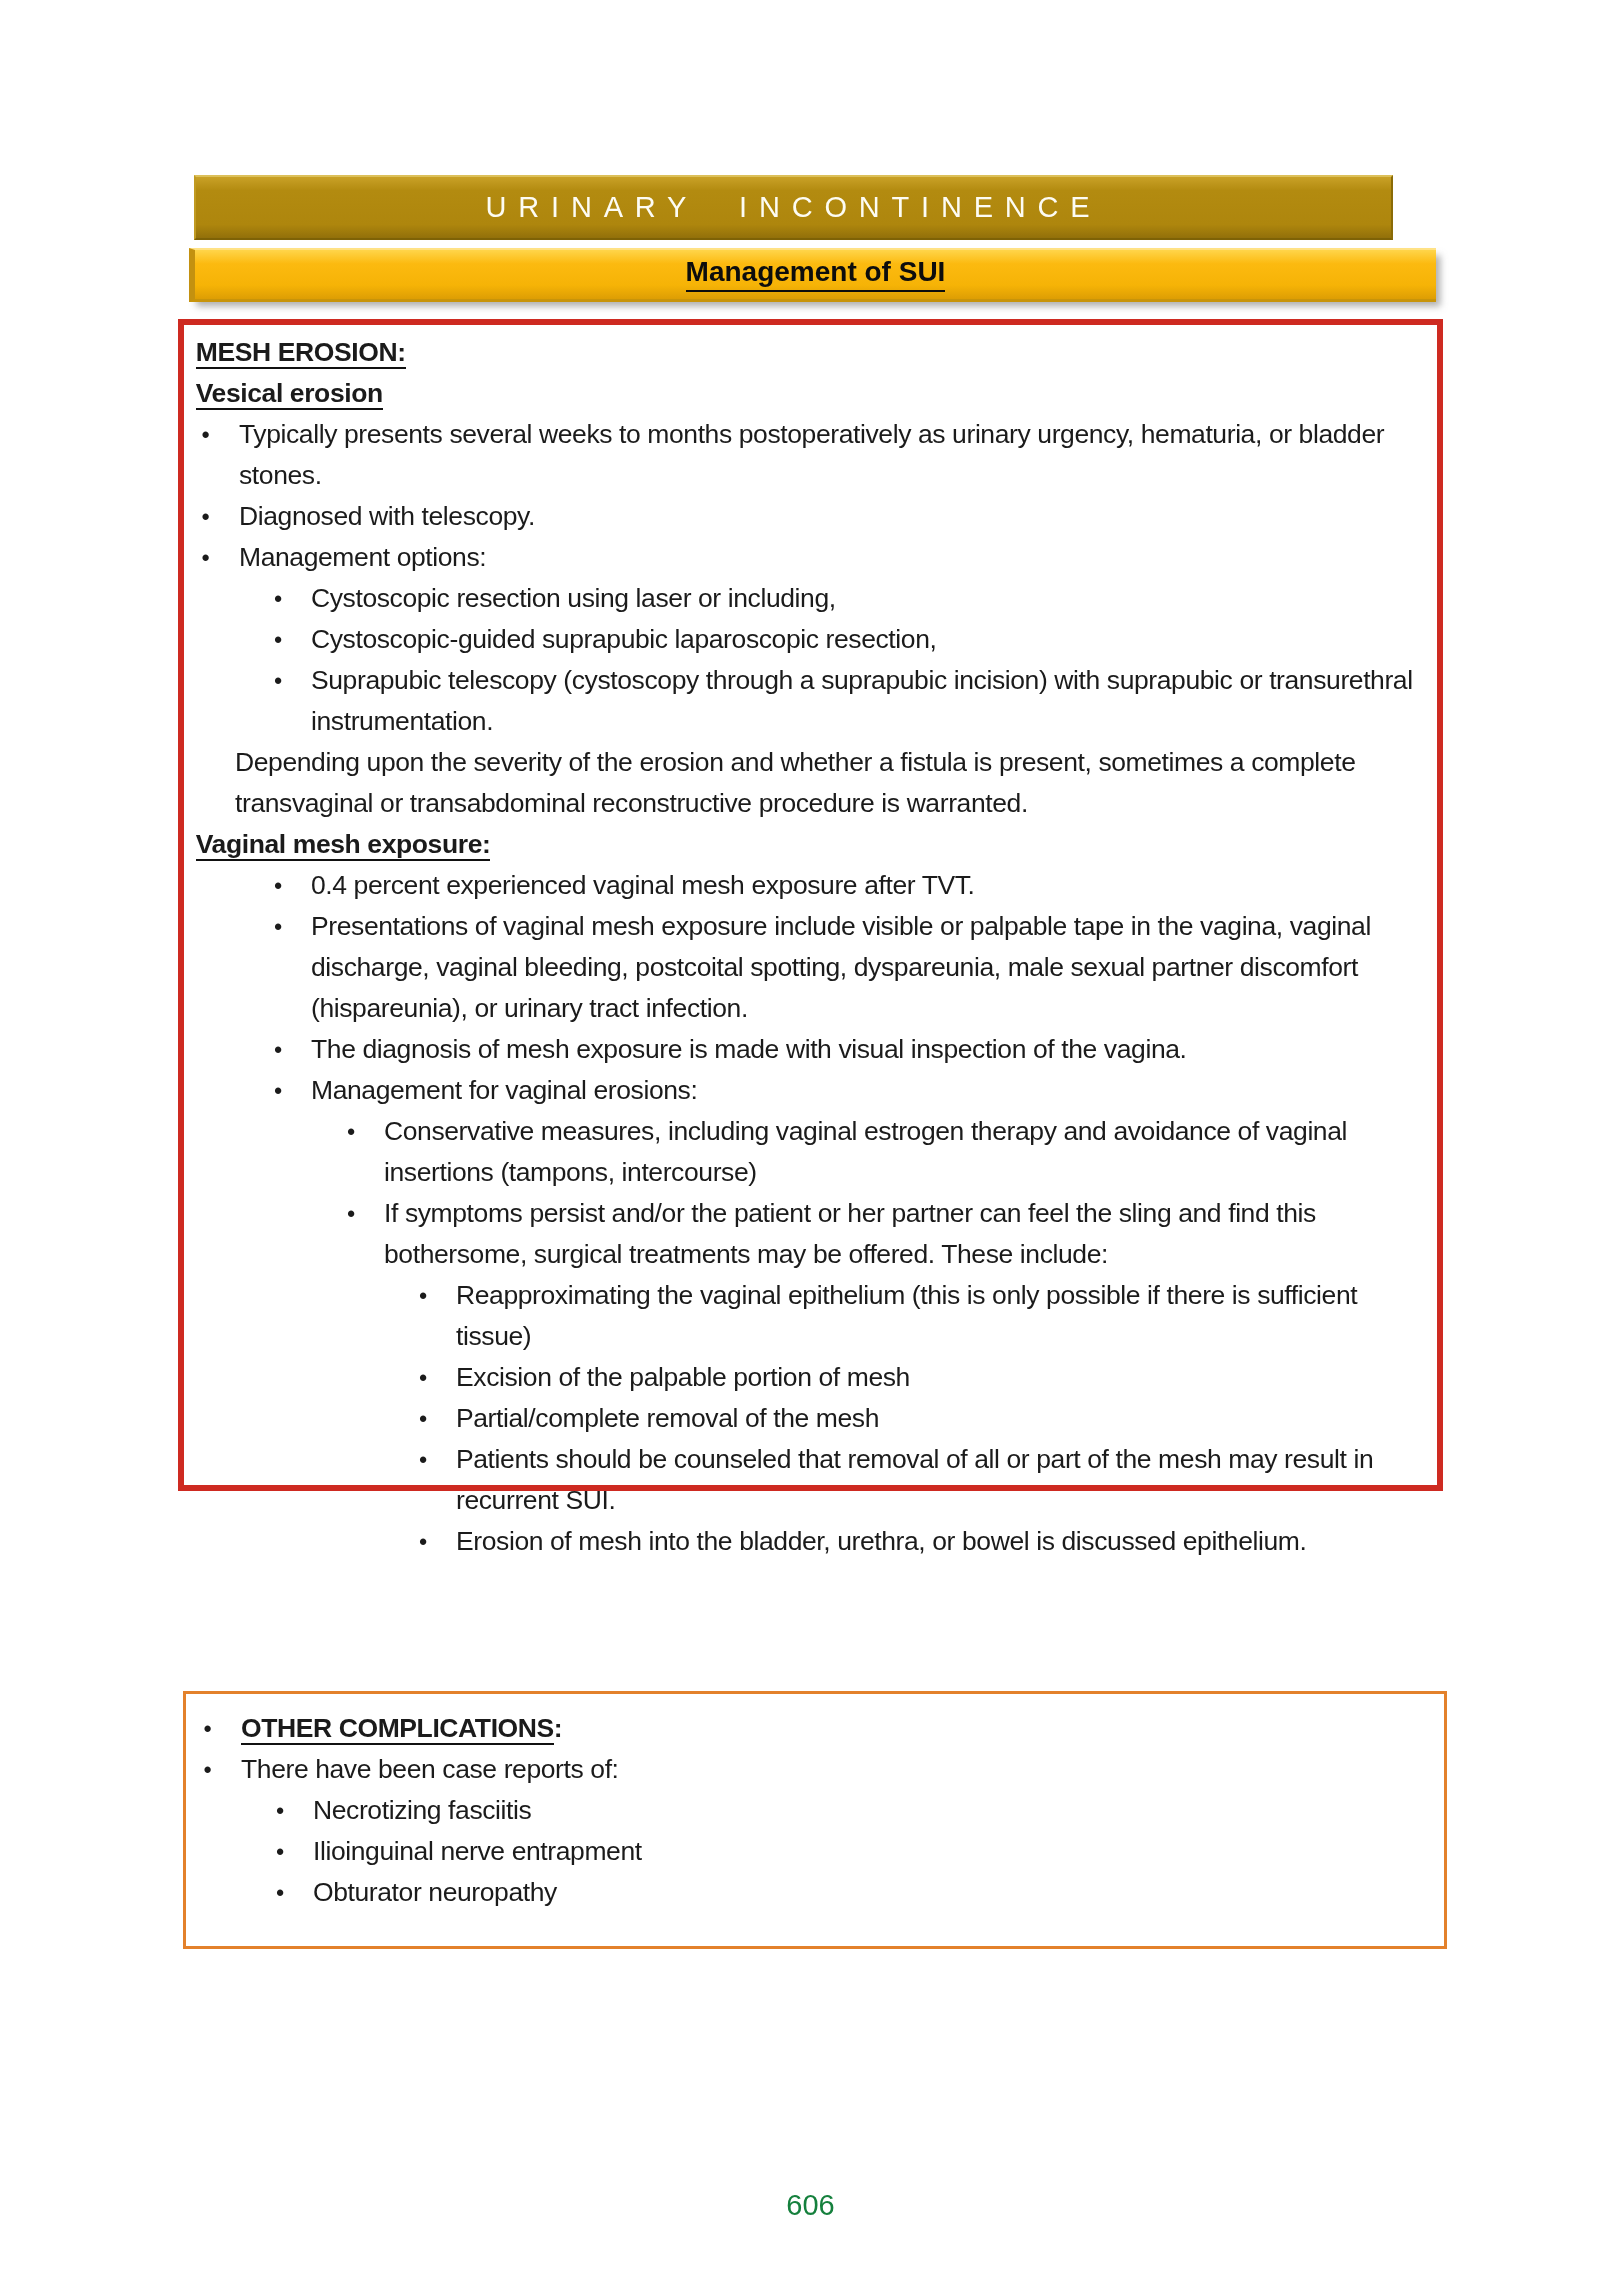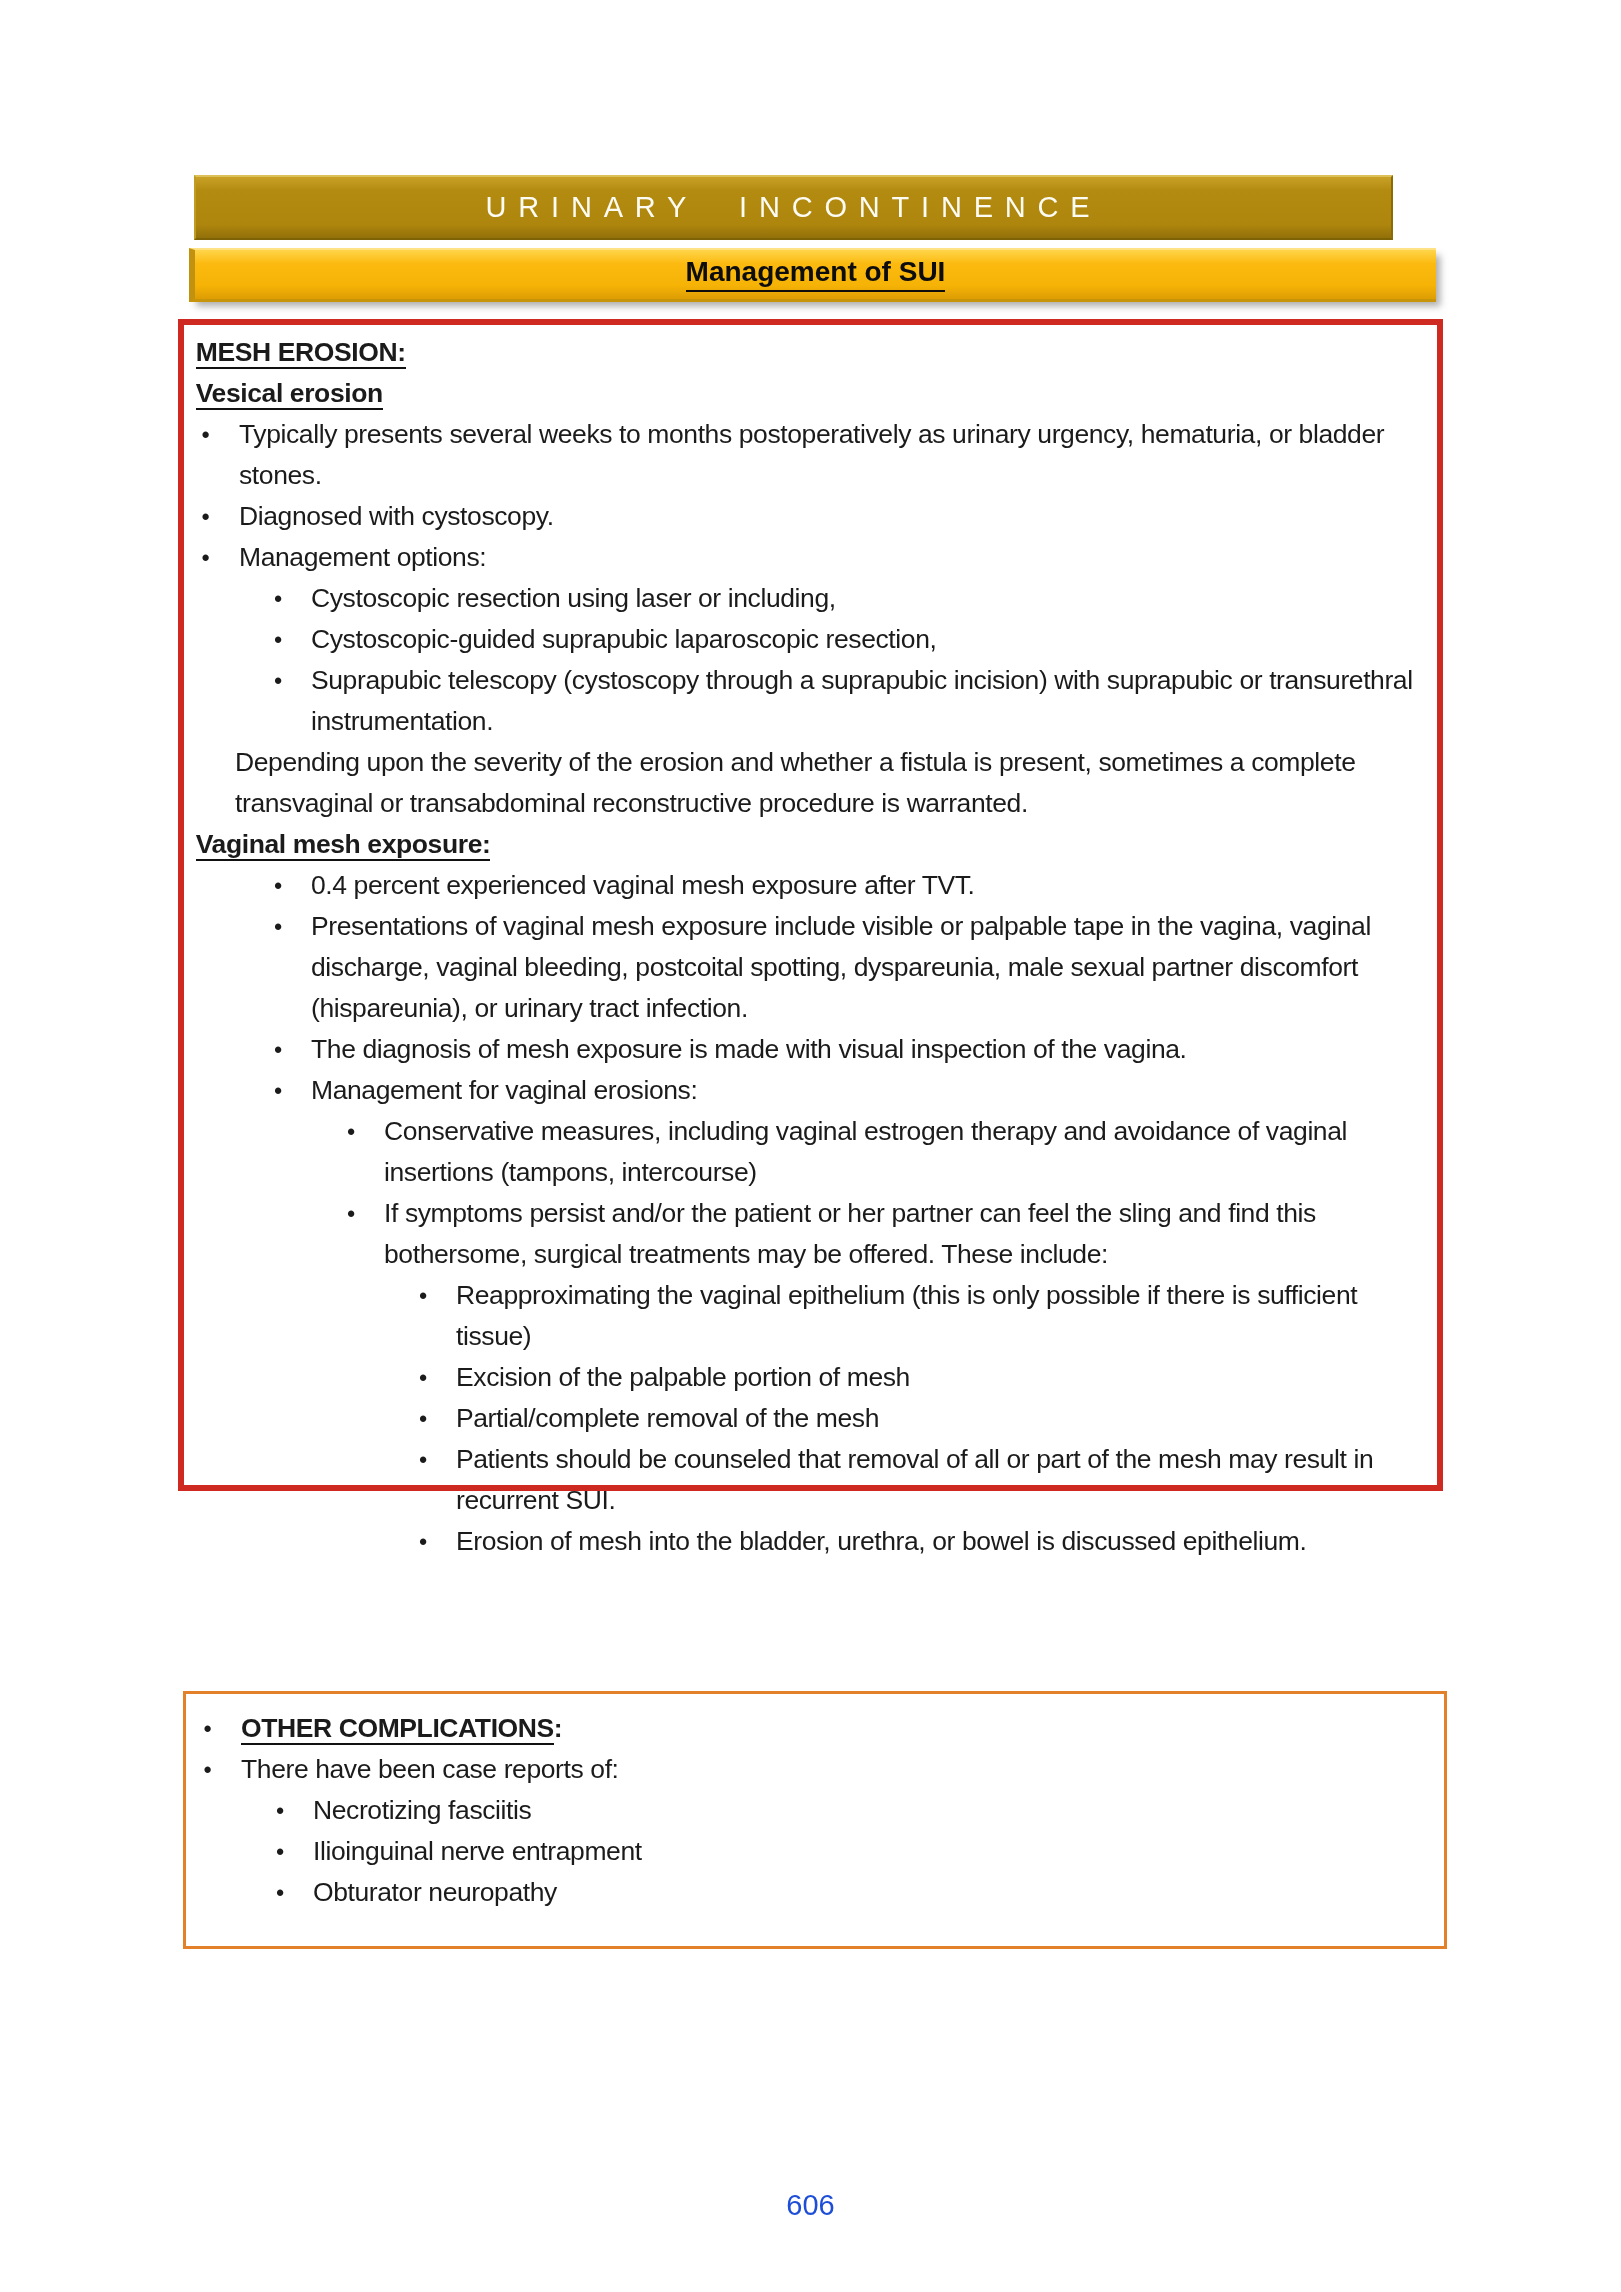--- a/index.html
+++ b/index.html
@@ -56,41 +56,41 @@
 
   .li .b { position:absolute; font-size:23.5px; top:1px; }
   .lA { padding-left:55px;  } .lA > .b { left:17.6px;  }
   .lB { padding-left:127px; } .lB > .b { left:90px;  }
   .lC { padding-left:200px; } .lC > .b { left:163px; }
   .lD { padding-left:272px; } .lD > .b { left:235px; }
   .para { padding-left:51px; padding-right:9.8px; }
 
   .pagenum {
     position:absolute; top:2189px; left:0; width:100%;
-    text-align:center; font-size:29px; color:#1d4ed8;
+    text-align:center; font-size:29px; color:#15803d;
   }
 </style>
 </head>
 <body>
 
 <div class="page">
 
   <div class="banner1">
     <span class="t">URINARY INCONTINENCE</span>
   </div>
 
   <div class="banner2">
     <span class="t">Management of SUI</span>
   </div>
 
   <div class="box red">
     <div class="line h"><span class="u">MESH EROSION:</span></div>
     <div class="line h"><span class="u">Vesical erosion</span></div>
     <div class="line li lA"><span class="b">•</span><span>Typically presents several weeks to months postoperatively as urinary urgency, hematuria, or bladder stones.</span></div>
-    <div class="line li lA"><span class="b">•</span><span>Diagnosed with cystoscopy.</span></div>
+    <div class="line li lA"><span class="b">•</span><span>Diagnosed with telescopy.</span></div>
     <div class="line li lA"><span class="b">•</span><span>Management options:</span></div>
     <div class="line li lB"><span class="b">•</span><span>Cystoscopic resection using laser or including,</span></div>
     <div class="line li lB"><span class="b">•</span><span>Cystoscopic-guided suprapubic laparoscopic resection,</span></div>
     <div class="line li lB"><span class="b">•</span><span>Suprapubic telescopy (cystoscopy through a suprapubic incision) with suprapubic or transurethral instrumentation.</span></div>
     <div class="line para">Depending upon the severity of the erosion and whether a fistula is present, sometimes a complete transvaginal or transabdominal reconstructive procedure is warranted.</div>
     <div class="line h"><span class="u">Vaginal mesh exposure:</span></div>
     <div class="line li lB"><span class="b">•</span><span>0.4 percent experienced vaginal mesh exposure after TVT.</span></div>
     <div class="line li lB"><span class="b">•</span><span>Presentations of vaginal mesh exposure include visible or palpable tape in the vagina, vaginal discharge, vaginal bleeding, postcoital spotting, dyspareunia, male sexual partner discomfort (hispareunia), or urinary tract infection.</span></div>
     <div class="line li lB"><span class="b">•</span><span>The diagnosis of mesh exposure is made with visual inspection of the vagina.</span></div>
     <div class="line li lB"><span class="b">•</span><span>Management for vaginal erosions:</span></div>

